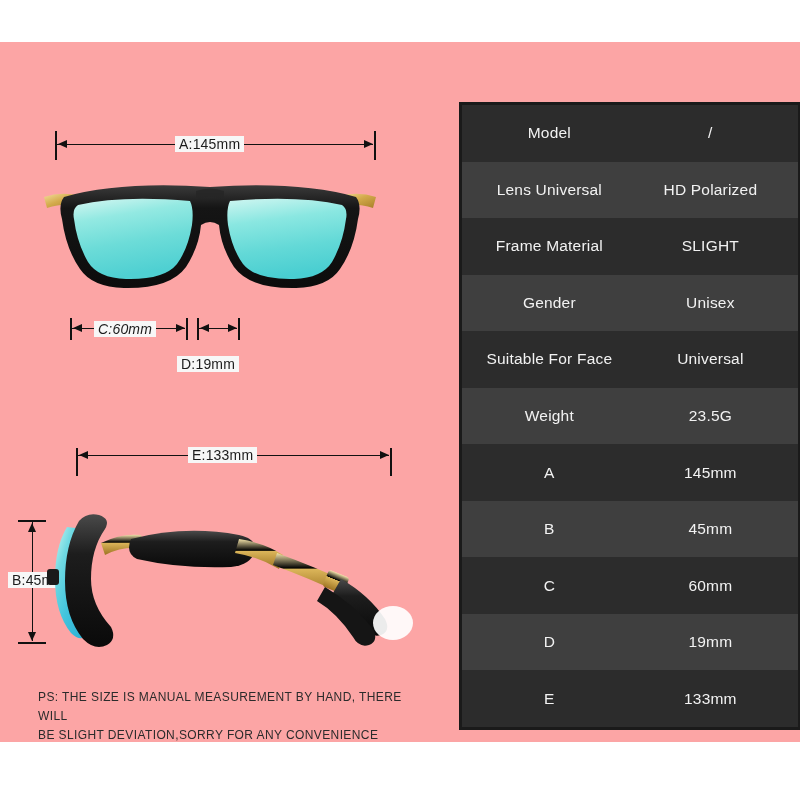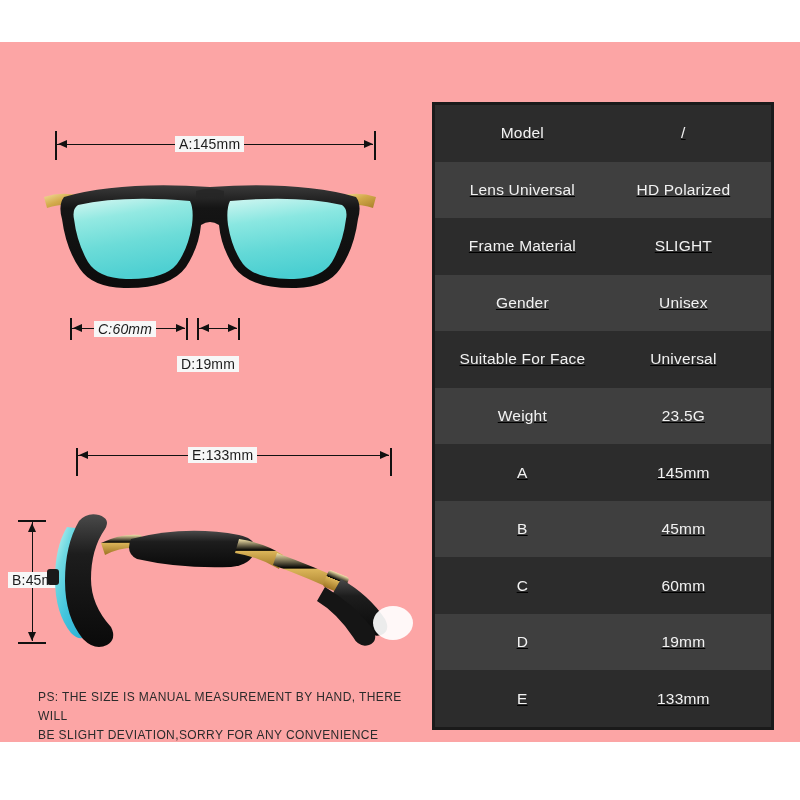--- a/index.html
+++ b/index.html
@@ -103,30 +103,29 @@
     color: #2b2b2b;
     font-size: 12px;
     line-height: 19px;
     letter-spacing: 0.4px;
     font-family: "Liberation Sans", sans-serif;
   }
 
   
   #spec-table {
     position: absolute;
-    left: 432px;
+    left: 459px;
     top: 72px;
     width: 342px;
     height: 628px;
     border: 3px solid #1a1a1a;
     box-sizing: border-box;
     background: #2b2b2b;
     display: flex;
     flex-direction: column;
-    text-decoration: underline;
   }
   .spec-row {
     flex: 1 1 0;
     display: flex;
     align-items: center;
     min-height: 0;
   }
   .spec-row.odd  { background: #2c2c2c; }
   .spec-row.even { background: #3f3f3f; }
   .spec-key {

